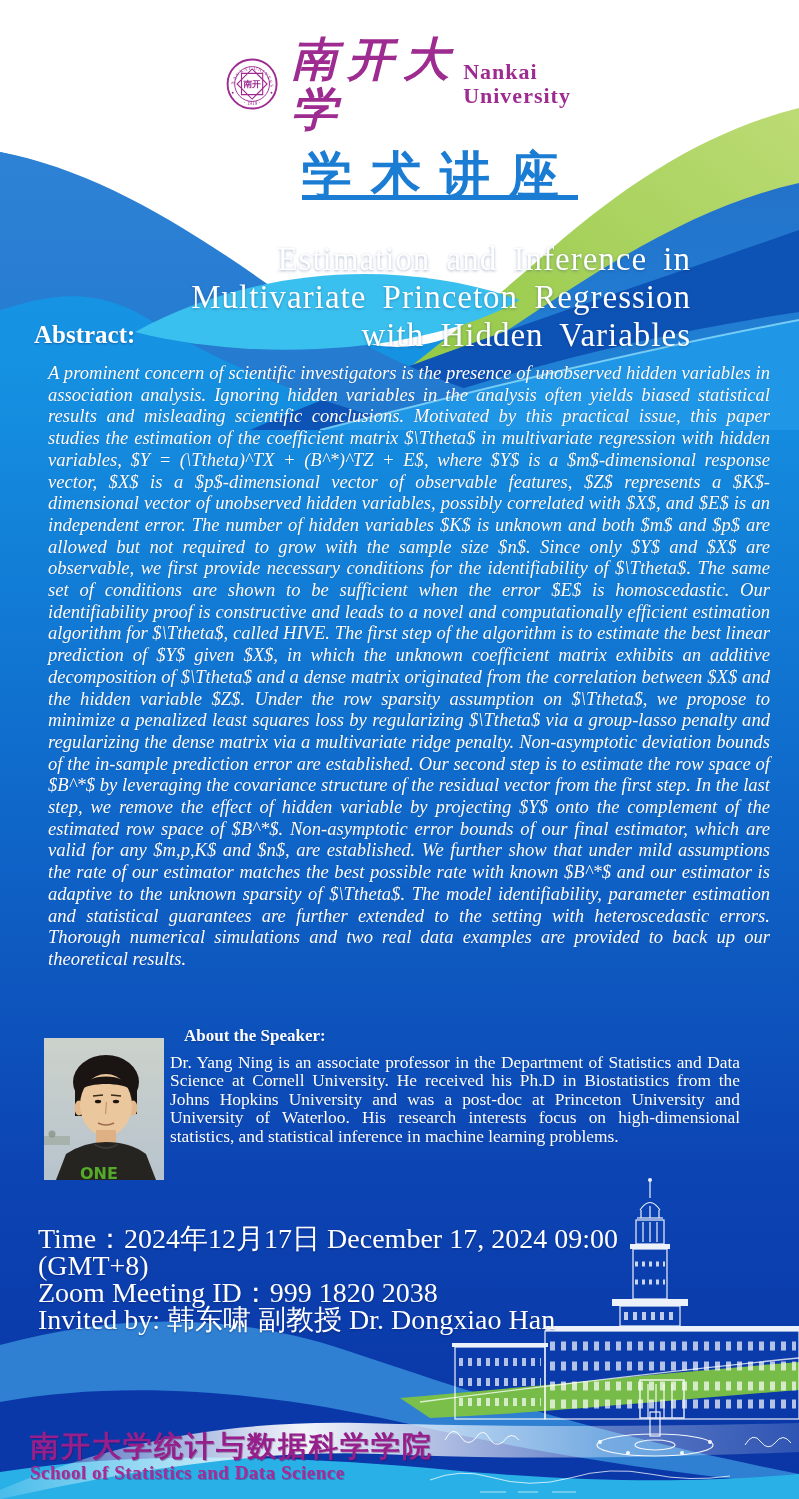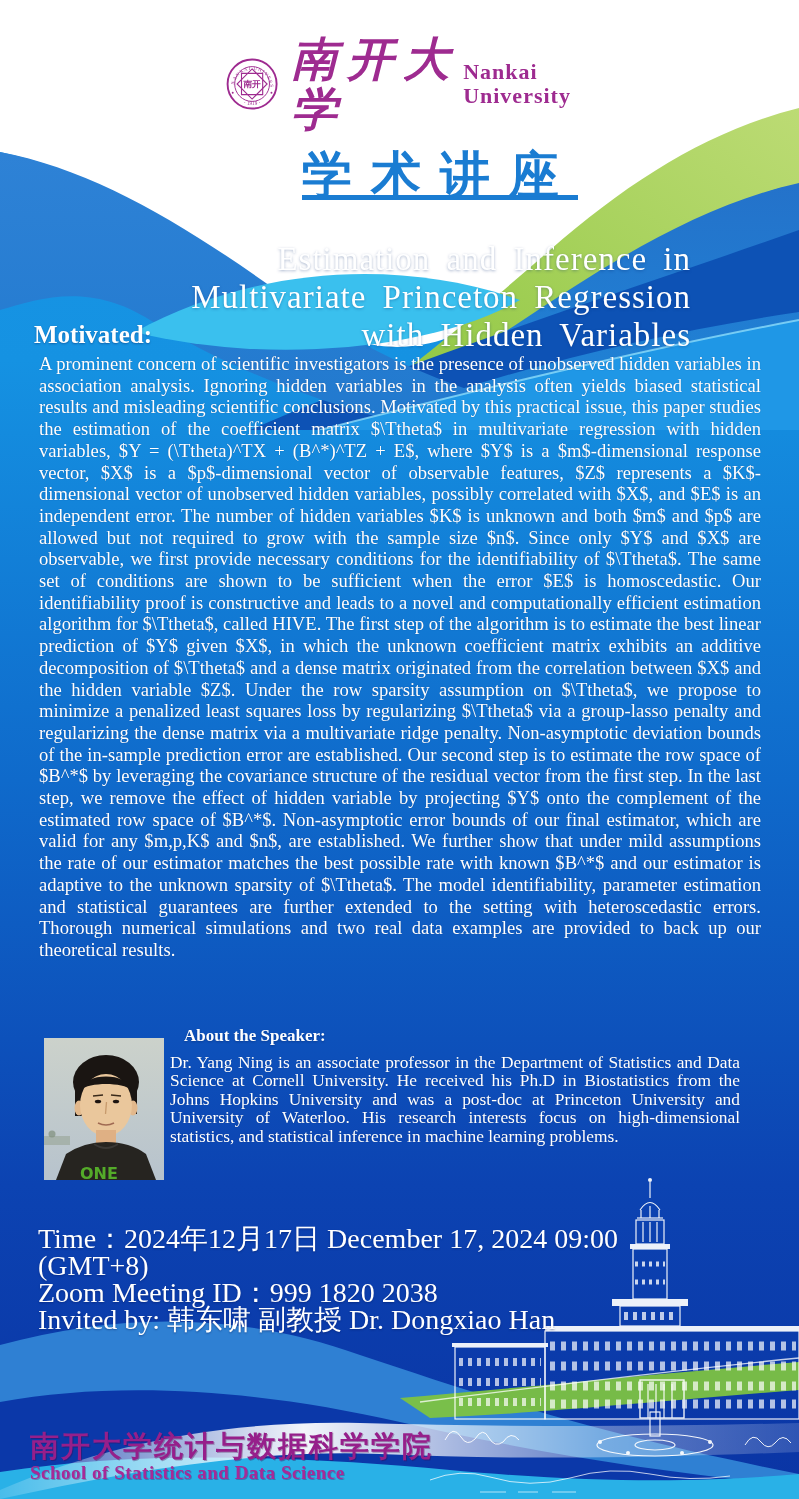--- a/index.html
+++ b/index.html
@@ -13,22 +13,22 @@
   .logo-row{position:absolute;top:34px;left:417px;transform:translateX(-50%);display:flex;align-items:center;gap:13px;z-index:3;}
   .logo-text{display:flex;align-items:center;}
   .calligraphy{font-family:"DejaVu Sans",sans-serif;font-weight:600;font-size:46px;line-height:50px;color:#9e2b90;letter-spacing:10px;font-style:italic;}
   .univ-en{font-size:22px;font-weight:bold;color:#9e2b90;letter-spacing:1px;line-height:24px;}
   .lecture-type{position:absolute;top:142px;left:440px;transform:translateX(-50%);z-index:3;
     font-family:"DejaVu Sans",sans-serif;font-weight:800;font-size:50px;color:#1a7cd2;letter-spacing:19px;white-space:nowrap;text-decoration:underline;}
   .talk-title{position:absolute;top:240px;left:0;width:691px;text-align:right;z-index:3;color:#fff;
     font-size:33px;line-height:38px;letter-spacing:1px;word-spacing:7px;text-shadow:0 1px 3px rgba(0,40,110,.35);}
   .talk-title .line3{text-indent:48px;}
   .abstract-heading{position:absolute;left:34px;top:321px;z-index:3;color:#fff;font-weight:bold;font-size:25px;text-shadow:0 1px 2px rgba(0,30,90,.4);}
-  .abstract-text{position:absolute;left:34px;top:348px;width:722px;z-index:3;margin:5px;color:#fff;
-    font-size:18.6px;line-height:21.7px;text-align:justify;text-shadow:0 0 1px rgba(0,30,90,.45);}
+  .abstract-text{position:absolute;left:34px;top:348px;width:722px;z-index:3;margin:14px;color:#fff;
+    font-size:18.6px;line-height:21.7px;text-align:justify;text-shadow:0 0 1px rgba(0,30,90,.45);font-style:italic;}
   .speaker-photo{position:absolute;left:44px;top:1038px;width:120px;height:142px;z-index:3;}
   .speaker-heading{position:absolute;left:184px;top:1026px;z-index:3;color:#fff;font-weight:bold;font-size:17px;text-shadow:0 1px 2px rgba(0,30,90,.4);}
   .speaker-bio{position:absolute;left:170px;top:1053px;width:570px;z-index:3;margin:0;color:#fff;
     font-size:17.4px;line-height:18.4px;text-align:justify;text-shadow:0 0 1px rgba(0,30,90,.45);}
   .event-details{position:absolute;left:38px;top:1225px;z-index:4;color:#fff;font-size:28px;line-height:27px;text-shadow:0 1px 2px rgba(0,20,80,.4);}
   .event-details div{white-space:nowrap;}
   .poster-footer{position:absolute;left:30px;top:1430px;z-index:4;}
   .school-cn{font-family:"DejaVu Sans",sans-serif;font-weight:700;font-size:29px;line-height:32px;color:#961f8b;letter-spacing:2px;text-shadow:1px 1px 0 rgba(70,0,70,.35);}
   .school-en{font-weight:bold;font-size:19px;line-height:22px;color:#a62a97;letter-spacing:.5px;text-shadow:1px 1px 0 rgba(70,0,70,.3);}
   .top-waves{position:absolute;top:0;left:0;z-index:1;}
@@ -92,21 +92,21 @@
   </header>
 
   <div class="lecture-type">学术讲座</div>
 
   <div class="talk-title">
     <div class="line1">Estimation and Inference in</div>
     <div class="line2">Multivariate Princeton Regression</div>
     <div class="line3">with Hidden Variables</div>
   </div>
 
-  <h2 class="abstract-heading" style="margin:0;">Motivated:</h2>
+  <h2 class="abstract-heading" style="margin:0;">Abstract:</h2>
   <p class="abstract-text">A prominent concern of scientific investigators is the presence of unobserved hidden variables in association analysis. Ignoring hidden variables in the analysis often yields biased statistical results and misleading scientific conclusions. Motivated by this practical issue, this paper studies the estimation of the coefficient matrix $\Ttheta$ in multivariate regression with hidden variables, $Y = (\Ttheta)^TX + (B^*)^TZ + E$, where $Y$ is a $m$-dimensional response vector, $X$ is a $p$-dimensional vector of observable features, $Z$ represents a $K$-dimensional vector of unobserved hidden variables, possibly correlated with $X$, and $E$ is an independent error. The number of hidden variables $K$ is unknown and both $m$ and $p$ are allowed but not required to grow with the sample size $n$. Since only $Y$ and $X$ are observable, we first provide necessary conditions for the identifiability of $\Ttheta$. The same set of conditions are shown to be sufficient when the error $E$ is homoscedastic. Our identifiability proof is constructive and leads to a novel and computationally efficient estimation algorithm for $\Ttheta$, called HIVE. The first step of the algorithm is to estimate the best linear prediction of $Y$ given $X$, in which the unknown coefficient matrix exhibits an additive decomposition of $\Ttheta$ and a dense matrix originated from the correlation between $X$ and the hidden variable $Z$. Under the row sparsity assumption on $\Ttheta$, we propose to minimize a penalized least squares loss by regularizing $\Ttheta$ via a group-lasso penalty and regularizing the dense matrix via a multivariate ridge penalty. Non-asymptotic deviation bounds of the in-sample prediction error are established. Our second step is to estimate the row space of $B^*$ by leveraging the covariance structure of the residual vector from the first step. In the last step, we remove the effect of hidden variable by projecting $Y$ onto the complement of the estimated row space of $B^*$. Non-asymptotic error bounds of our final estimator, which are valid for any $m,p,K$ and $n$, are established. We further show that under mild assumptions the rate of our estimator matches the best possible rate with known $B^*$ and our estimator is adaptive to the unknown sparsity of $\Ttheta$. The model identifiability, parameter estimation and statistical guarantees are further extended to the setting with heteroscedastic errors. Thorough numerical simulations and two real data examples are provided to back up our theoretical results.</p>
 
   <svg class="speaker-photo" viewBox="0 0 120 142">
     <defs>
       <linearGradient id="skyGrad" x1="0" y1="0" x2="0" y2="1">
         <stop offset="0" stop-color="#ccd2cb"></stop>
           <stop offset="1" stop-color="#b7c3cd"></stop>
       </linearGradient>
     </defs>
     <rect x="0" y="0" width="120" height="142" fill="url(#skyGrad)"></rect>

